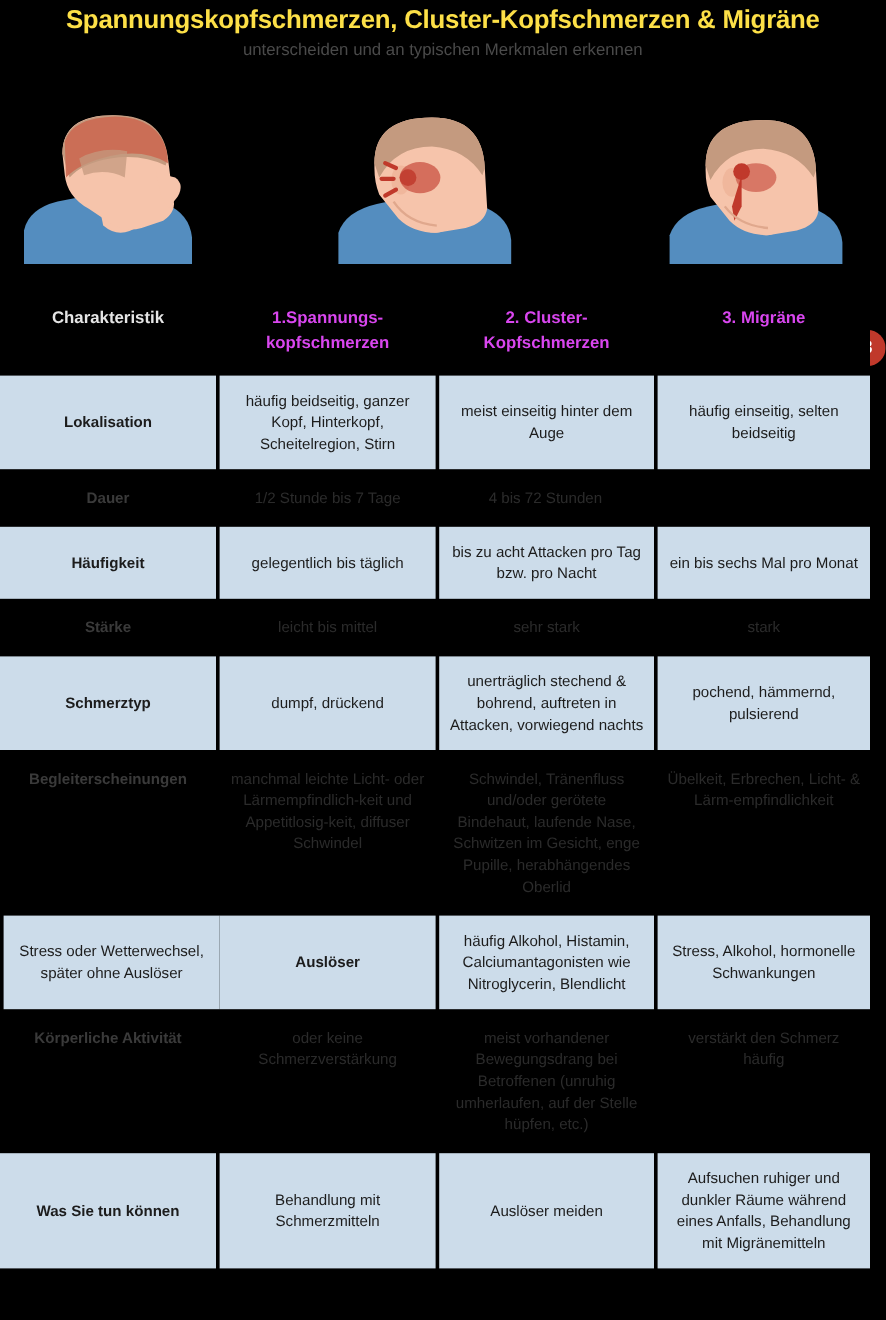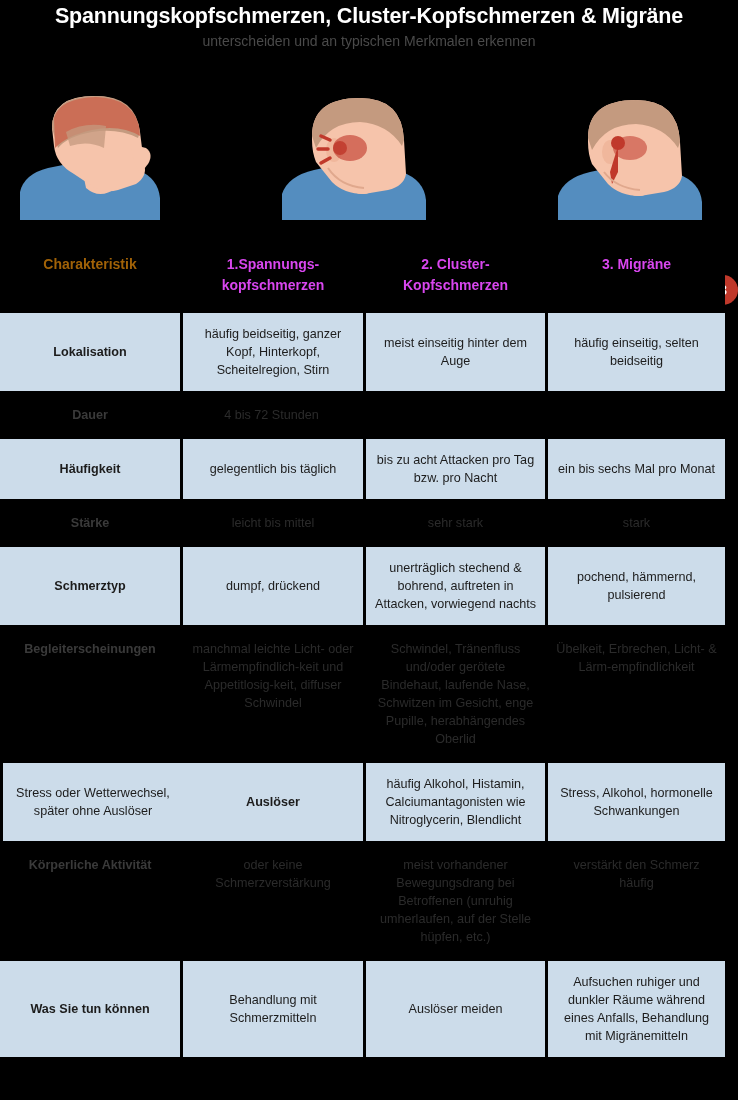--- a/index.html
+++ b/index.html
@@ -21,21 +21,21 @@
 
   
   .title-block {
     position: absolute;
     top: 2px; left: 0; width: 738px;
     text-align: center;
   }
   .main-title {
     font-size: 21.5px;
     font-weight: bold;
-    color: #ffffff;
+    color: #fde047;
     letter-spacing: -0.2px;
     line-height: 28px;
     white-space: nowrap;
   }
   .sub-title {
     font-size: 14px;
     font-weight: normal;
     color: #4a4a4a;
     line-height: 20px;
     margin-top: 1px;
@@ -104,21 +104,21 @@
   
   .row.header { background: #000000; }
   .row.header .cell {
     color: #d946ef;
     font-weight: bold;
     font-size: 14px;
     line-height: 21px;
     padding-top: 14px;
     padding-bottom: 14px;
   }
-  .row.header .cell.c0 { color: #a16207; }
+  .row.header .cell.c0 { color: #e5e5e5; }
 
   
   .row.light .cell { background: #ccdcea; }
   .row.dark  .cell { background: #000000; color: #2b2b2b; }
   .row.dark  .cell.c0 { color: #3a3a3a; }
 
   .row.light { margin-top: 3px; }
   .row.dark  { margin-top: 3px; }
 
   .vcenter { display: flex; align-items: center; justify-content: center; }
@@ -196,20 +196,21 @@
 
     <div class="row light">
       <div class="cell c0 vcenter">Lokalisation</div>
       <div class="cell c1 vcenter">häufig beidseitig, ganzer Kopf, Hinterkopf, Scheitelregion, Stirn</div>
       <div class="cell c2 vcenter">meist einseitig hinter dem Auge</div>
       <div class="cell c3 vcenter">häufig einseitig, selten beidseitig</div>
     </div>
 
     <div class="row dark">
       <div class="cell c0 vcenter">Dauer</div>
+      <div class="cell c1 vcenter">1/2 Stunde bis 7 Tage</div>
       <div class="cell c3 vcenter">4 bis 72 Stunden</div>
     </div>
 
     <div class="row light">
       <div class="cell c0 vcenter">Häufigkeit</div>
       <div class="cell c1 vcenter">gelegentlich bis täglich</div>
       <div class="cell c2 vcenter">bis zu acht Attacken pro Tag bzw. pro Nacht</div>
       <div class="cell c3 vcenter">ein bis sechs Mal pro Monat</div>
     </div>
 

